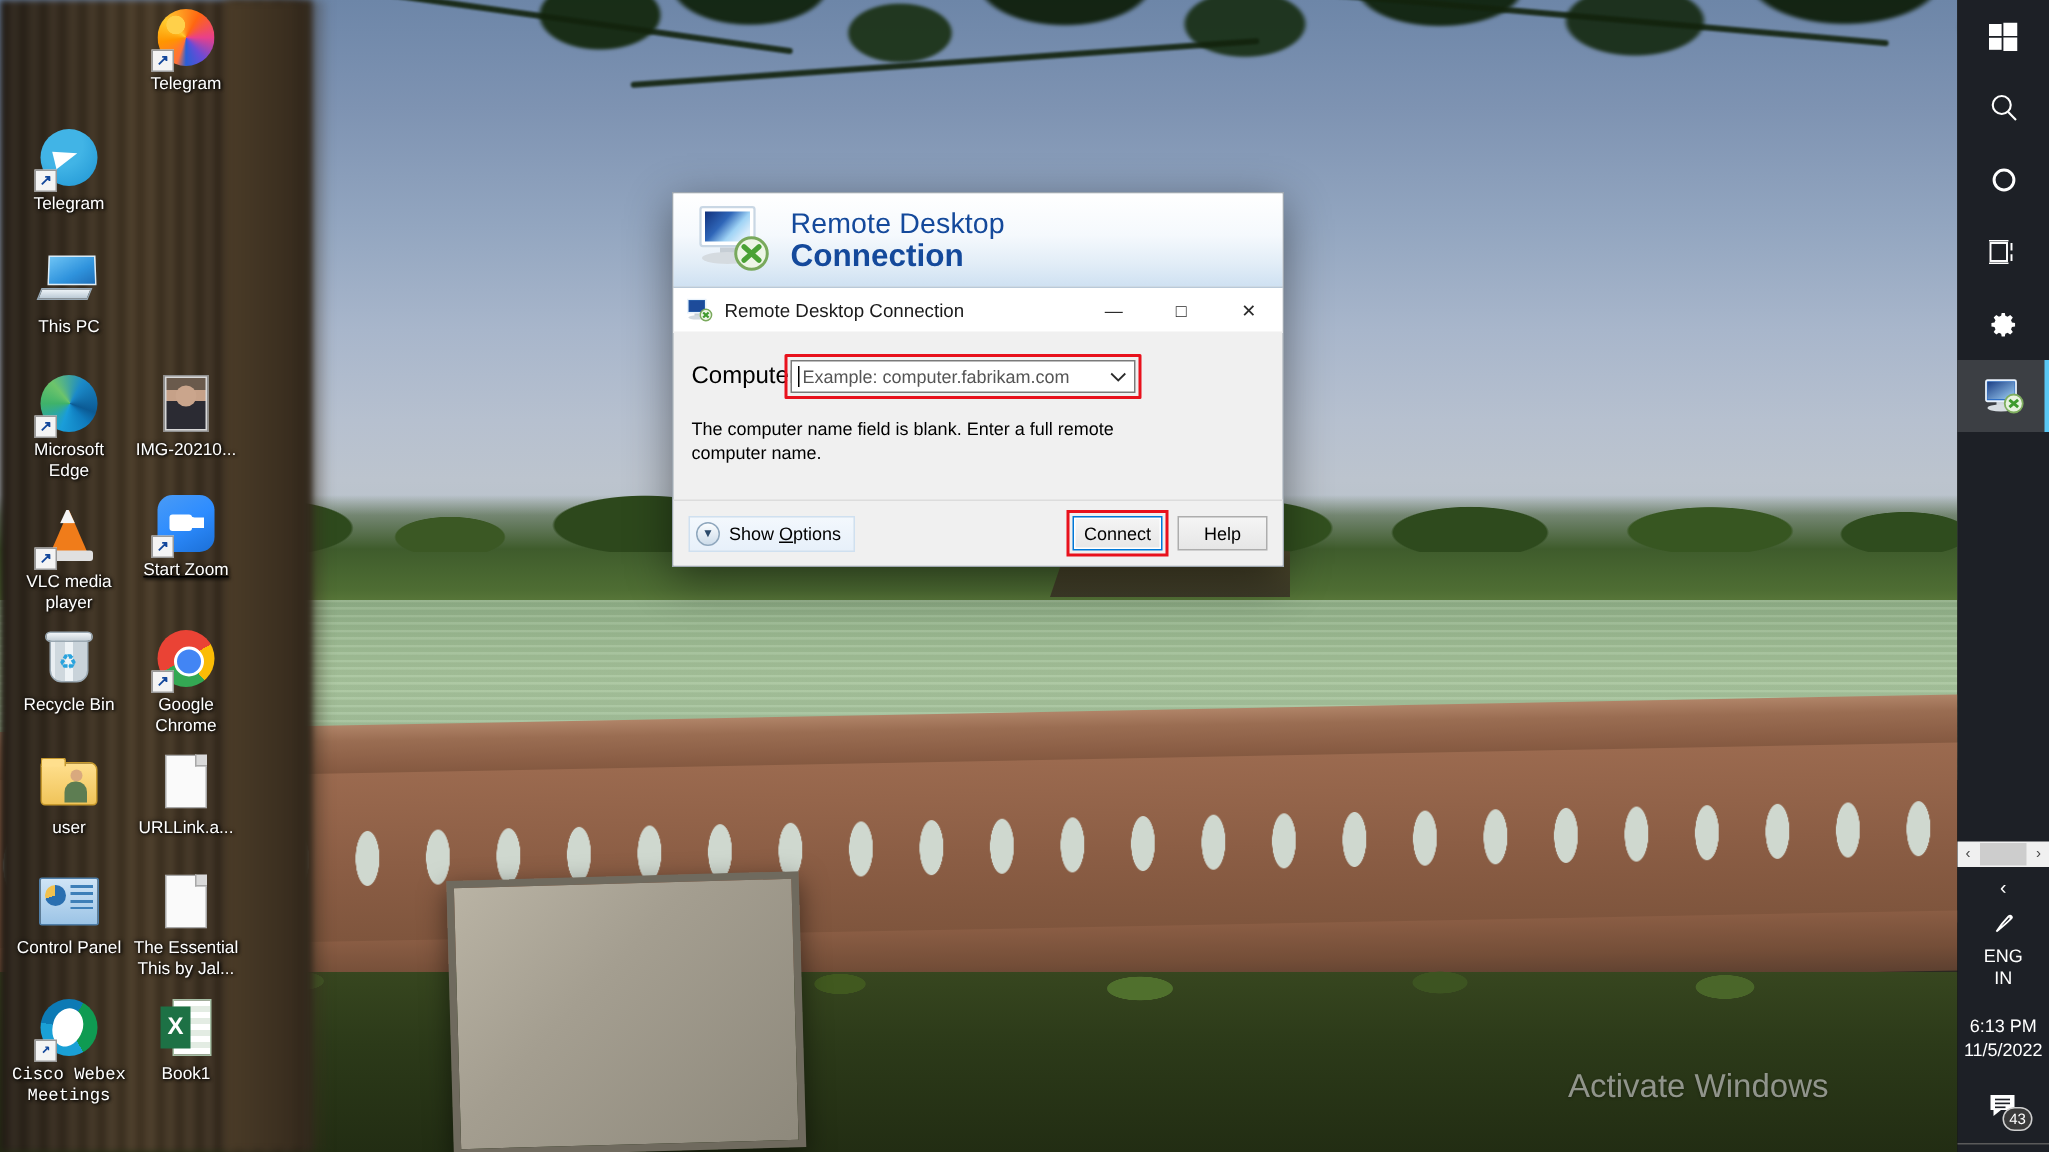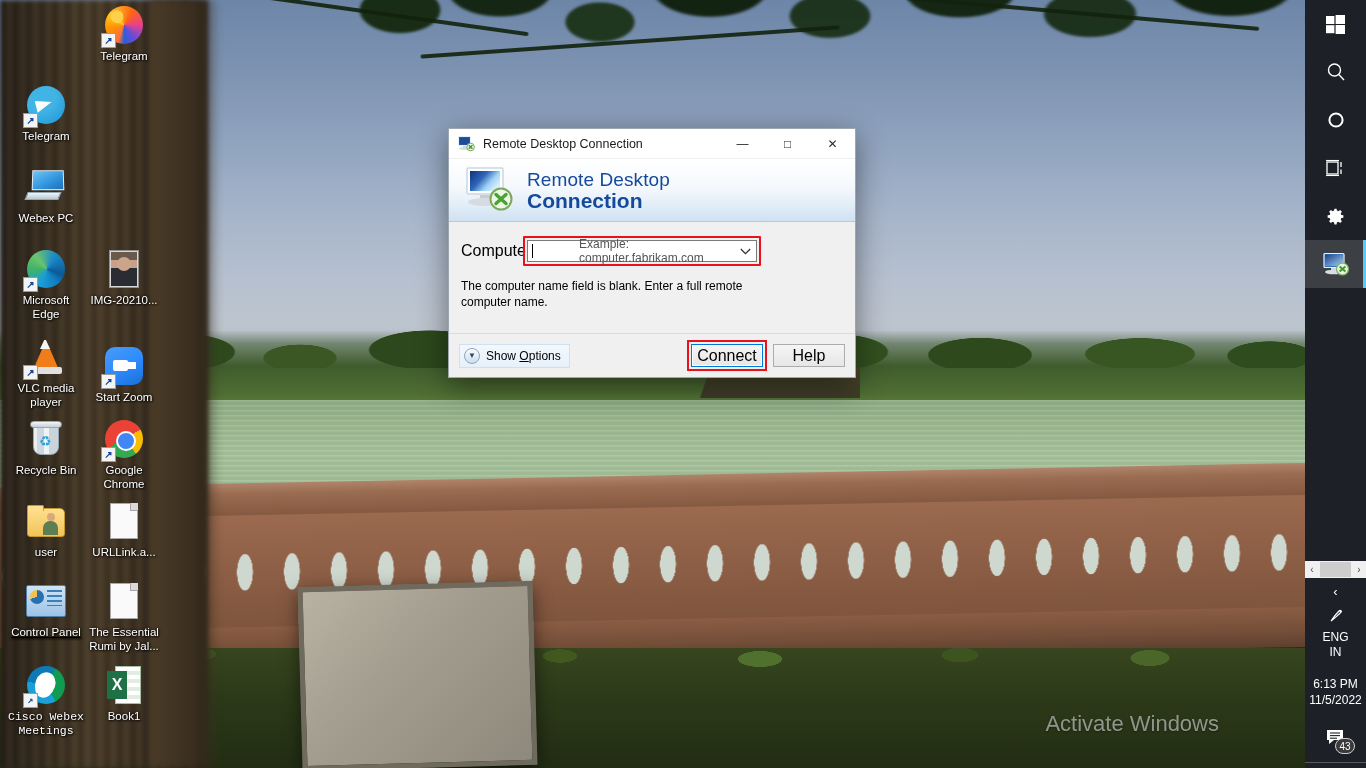--- a/index.html
+++ b/index.html
@@ -434,21 +434,21 @@
   #rdc-header .hdr-l1 { font-size: 19px; color: #14499b; font-weight: 400; letter-spacing:.1px;}
   #rdc-header .hdr-l2 { font-size: 21px; color: #14499b; font-weight: bold; margin-top:1px;}
   #rdc-body { padding: 14px 12px 0 12px; position: relative; }
   .row { display: flex; align-items: center; }
   .lbl-computer { width: 62px; font-size: 16px; }
   .combo-highlight {
     border: 2px solid #e8111c; padding: 2px; display:inline-block; border-radius:1px;
   }
   .combo {
     width: 230px; height: 22px; background:#fff; border:1px solid #7a7a7a;
-    display:flex; align-items:center; padding-left:4px; position:relative;gap:44px;
+    display:flex; align-items:center; padding-left:4px; position:relative;
   }
   .combo .caret-bar {
     width: 1px; height: 14px; background: #000; margin-right: 2px;
   }
   .combo .ph { color:#555; font-size:12px; }
   .combo .chev {
     position:absolute; right:4px; top:3px; width:14px; height:14px;
     display:flex; align-items:center; justify-content:center; color:#2b2b2b; font-size:10px;
   }
   .row-user { margin-top: 12px; }
@@ -468,21 +468,21 @@
   .show-options .circ {
     width:16px; height:16px; border-radius:50%;
     background: linear-gradient(to bottom,#fbfdff,#cddcea);
     border:1px solid #8fa7bd; display:flex; align-items:center; justify-content:center;
     font-size:8px; color:#2b4a6b;
   }
   .show-options .so-text { font-size:12px; }
   .show-options .so-text u { text-decoration: underline; }
   .footer-spacer { flex: 1 1 auto; }
   .btn {
-    width: 72px; height: 23px; font-size: 16px;
+    width: 60px; height: 23px; font-size: 12px;
     background: linear-gradient(to bottom,#f5f5f5,#e6e6e6);
     border: 1px solid #adadad; color:#000;
     display:flex; align-items:center; justify-content:center;
   }
   .btn-connect-wrap { border: 2px solid #e8111c; padding: 2px; margin-right: 6px; }
   .btn-connect { border-color: #0078d7; box-shadow: inset 0 0 0 1px #fff; }
 </style>
 </head>
 <body>
 
@@ -518,21 +518,21 @@
         </div>
         <div class="lbl">Telegram</div>
       </div>
       <div class="dicon" style="left: 8px; top: 166px;">
         <div class="glyph">
           <div class="ic-thispc">
             <div class="mon"></div>
             <div class="kb"></div>
           </div>
         </div>
-        <div class="lbl">Webex PC</div>
+        <div class="lbl">This PC</div>
       </div>
       <div class="dicon" style="left: 8px; top: 248px;">
         <div class="glyph">
           <div class="ic-edge"></div>
           <span class="shortcut-arrow"></span>
         </div>
         <div class="lbl">Microsoft Edge</div>
       </div>
       <div class="dicon" style="left: 86px; top: 248px;">
         <div class="glyph">
@@ -546,21 +546,21 @@
         <div class="glyph">
           <div class="ic-vlc">
             <div class="cone"></div>
             <div class="stripe"></div>
             <div class="base"></div>
           </div>
           <span class="shortcut-arrow"></span>
         </div>
         <div class="lbl">VLC media player</div>
       </div>
-      <div class="dicon" style="left: 86px; top: 345px;">
+      <div class="dicon" style="left: 86px; top: 328px; text-decoration: underline;">
         <div class="glyph">
           <div class="ic-zoom"></div>
           <span class="shortcut-arrow"></span>
         </div>
         <div class="lbl">Start Zoom</div>
       </div>
       <div class="dicon" style="left: 8px; top: 418px;">
         <div class="glyph">
           <div class="ic-recycle">
             <div class="bin"></div>
@@ -589,38 +589,38 @@
       </div>
       <div class="dicon" style="left: 86px; top: 500px;">
         <div class="glyph">
           <div class="ic-file">
             <div class="pg"></div>
             <div class="fold"></div>
           </div>
         </div>
         <div class="lbl">URLLink.a...</div>
       </div>
-      <div class="dicon" style="left: 8px; top: 580px; text-decoration: underline;">
+      <div class="dicon" style="left: 8px; top: 580px;">
         <div class="glyph">
           <div class="ic-cpanel">
             <div class="win"></div>
             <div class="pie"></div>
             <div class="bars"></div>
           </div>
         </div>
         <div class="lbl">Control Panel</div>
       </div>
       <div class="dicon" style="left: 86px; top: 580px;">
         <div class="glyph">
           <div class="ic-file">
             <div class="pg"></div>
             <div class="fold"></div>
           </div>
         </div>
-        <div class="lbl">The Essential Rumi by Jal...</div>
+        <div class="lbl">The Essential This by Jal...</div>
       </div>
       <div class="dicon" style="left: 8px; top: 664px; font-family: Liberation Mono, monospace;">
         <div class="glyph">
           <div class="ic-webex"></div>
           <span class="shortcut-arrow"></span>
         </div>
         <div class="lbl">Cisco Webex Meetings</div>
       </div>
       <div class="dicon" style="left: 86px; top: 664px;">
         <div class="glyph">
@@ -744,37 +744,20 @@
           <line x1="4" y1="10.2" x2="11" y2="10.2" stroke="#1d2026" stroke-width="1.1"></line>
         </svg>
     </span>
     <span class="badge">43</span>
   </div>
 
   <div class="tb-showdesktop"></div>
 </div>
 
 <div id="rdc">
-
-  <div id="rdc-titlebar">
-    <span class="ttl-icon">
-      <svg width="18" height="16" viewBox="0 0 18 16">
-        <rect x="0.5" y="0.5" width="12" height="9" fill="#2b62ad" stroke="#e9f2fb" stroke-width="1"></rect>
-        <path d="M1.5 1.5 L11.5 1.5 L11.5 8.5 L1.5 8.5 Z" fill="#1d4b9a"></path>
-        <rect x="5" y="10" width="3" height="2" fill="#c8d0d7"></rect>
-        <ellipse cx="6.5" cy="12.6" rx="5.6" ry="1.4" fill="#d3dae0"></ellipse>
-        <circle cx="12.6" cy="11" r="3.8" fill="#eef6e7" stroke="#7aa95c" stroke-width="1"></circle>
-        <path d="M10.8 9.3 L14.4 12.7 M14.4 9.3 L10.8 12.7" stroke="#3f9b2f" stroke-width="1.5"></path>
-      </svg>
-    </span>
-    <span class="ttl-text">Remote Desktop Connection</span>
-    <span class="win-btn">—</span>
-    <span class="win-btn">□</span>
-    <span class="win-btn close">✕</span>
-  </div>
 
   <div id="rdc-header">
     <span class="hdr-logo">
       <svg width="56" height="48" viewBox="0 0 56 48">
         <rect x="4" y="2" width="36" height="26" rx="1.5" fill="#ffffff" stroke="#c9d7e4" stroke-width="1.5"></rect>
         <path d="M7 5 L37 5 L37 25 L7 25 Z" fill="url(#hg)"></path>
         <defs>
           <linearGradient id="hg" x1="0" y1="0" x2="1" y2="0.6">
             <stop offset="0" stop-color="#11317c"></stop>
               <stop offset="0.45" stop-color="#2f66b8"></stop>
@@ -787,20 +770,37 @@
         <circle cx="38" cy="33" r="10.5" fill="#eef6e6" stroke="#79a95c" stroke-width="2"></circle>
         <path d="M33 28.5 L43 37.5 M43 28.5 L33 37.5" stroke="#4aa235" stroke-width="3.4" stroke-linecap="round"></path>
       </svg>
     </span>
     <span class="hdr-text">
       <div class="hdr-l1">Remote Desktop</div>
       <div class="hdr-l2">Connection</div>
     </span>
   </div>
 
+  <div id="rdc-titlebar">
+    <span class="ttl-icon">
+      <svg width="18" height="16" viewBox="0 0 18 16">
+        <rect x="0.5" y="0.5" width="12" height="9" fill="#2b62ad" stroke="#e9f2fb" stroke-width="1"></rect>
+        <path d="M1.5 1.5 L11.5 1.5 L11.5 8.5 L1.5 8.5 Z" fill="#1d4b9a"></path>
+        <rect x="5" y="10" width="3" height="2" fill="#c8d0d7"></rect>
+        <ellipse cx="6.5" cy="12.6" rx="5.6" ry="1.4" fill="#d3dae0"></ellipse>
+        <circle cx="12.6" cy="11" r="3.8" fill="#eef6e7" stroke="#7aa95c" stroke-width="1"></circle>
+        <path d="M10.8 9.3 L14.4 12.7 M14.4 9.3 L10.8 12.7" stroke="#3f9b2f" stroke-width="1.5"></path>
+      </svg>
+    </span>
+    <span class="ttl-text">Remote Desktop Connection</span>
+    <span class="win-btn">—</span>
+    <span class="win-btn">□</span>
+    <span class="win-btn close">✕</span>
+  </div>
+
   <div id="rdc-body">
 
     <div class="row">
       <span class="lbl-computer">Computer:</span>
       <span class="combo-highlight">
         <span class="combo">
           <span class="caret-bar"></span>
           <span class="ph">Example: computer.fabrikam.com</span>
           <span class="chev">
             <svg width="11" height="7" viewBox="0 0 11 7">

